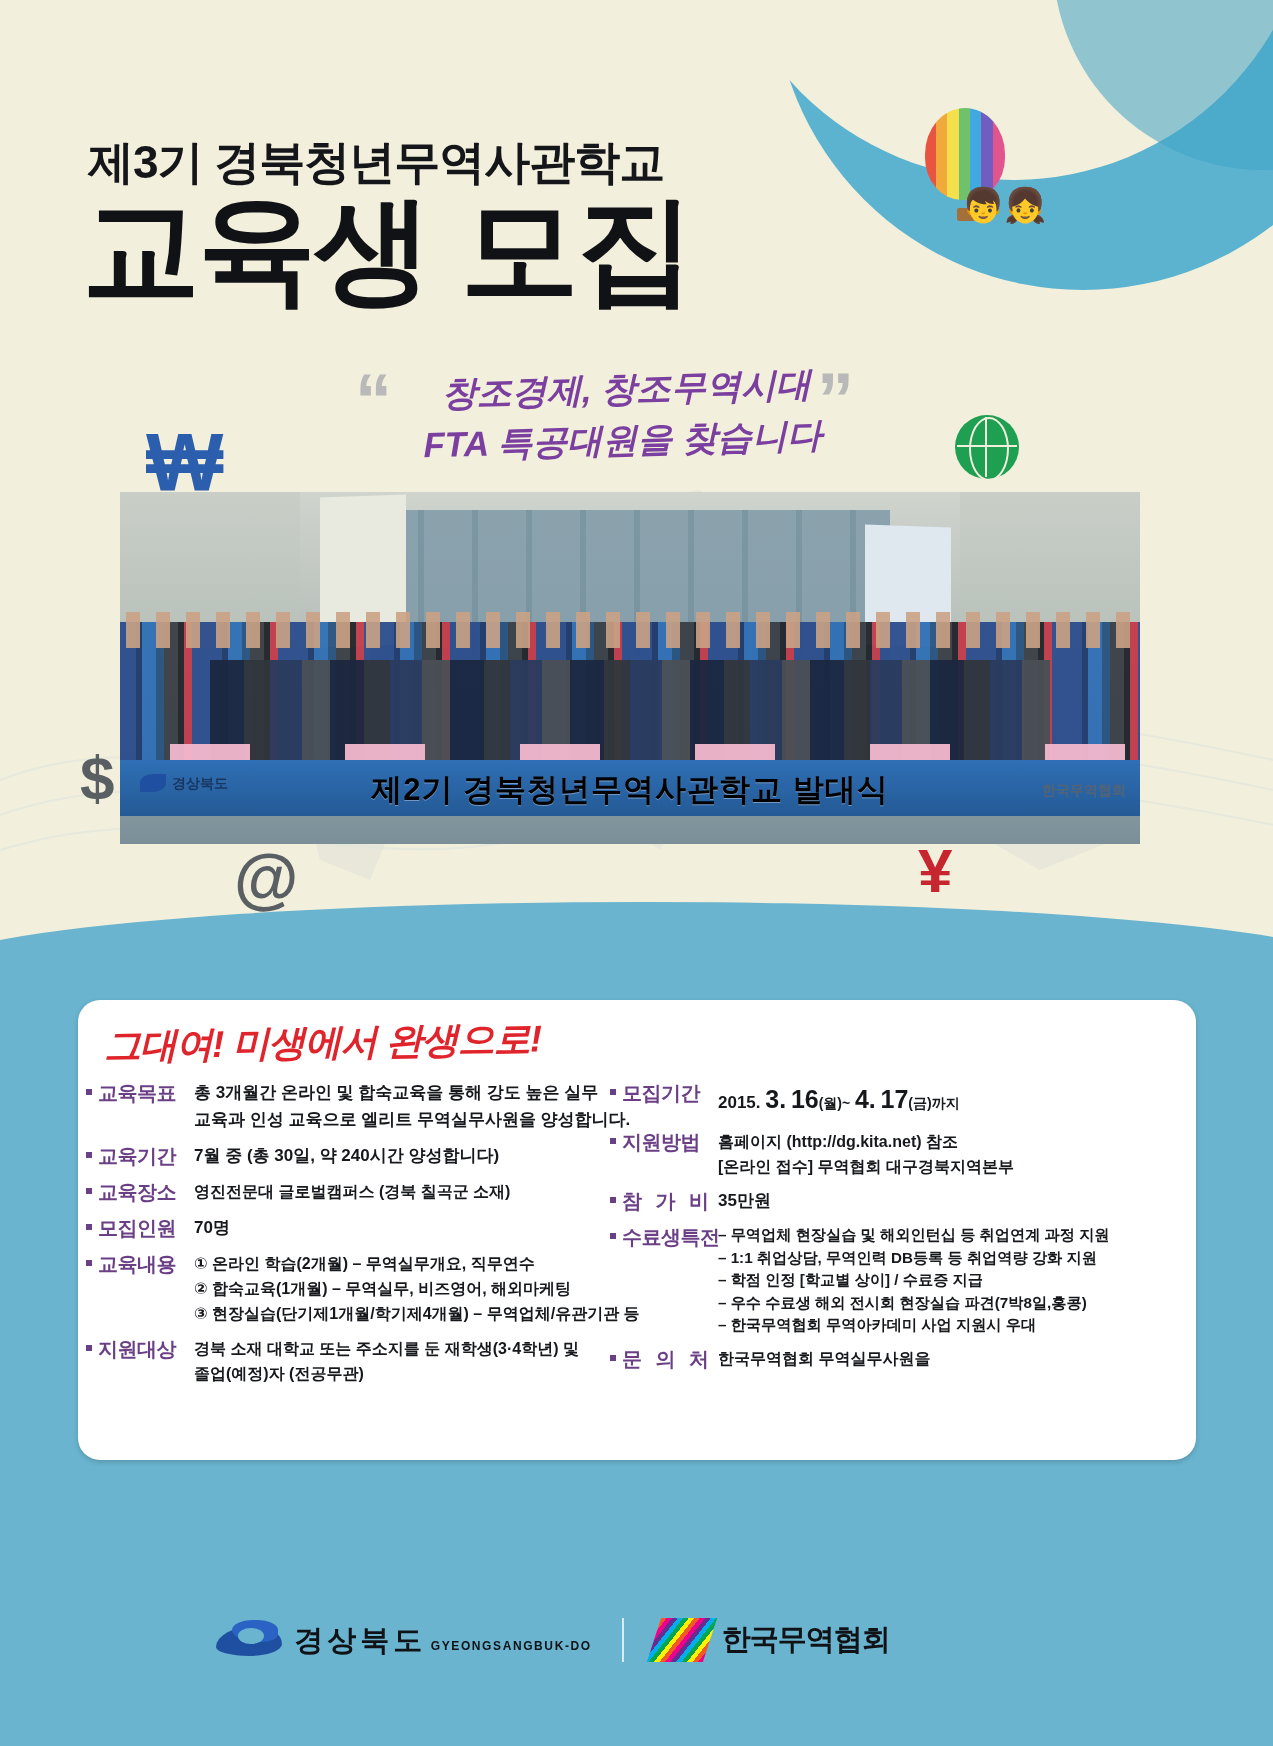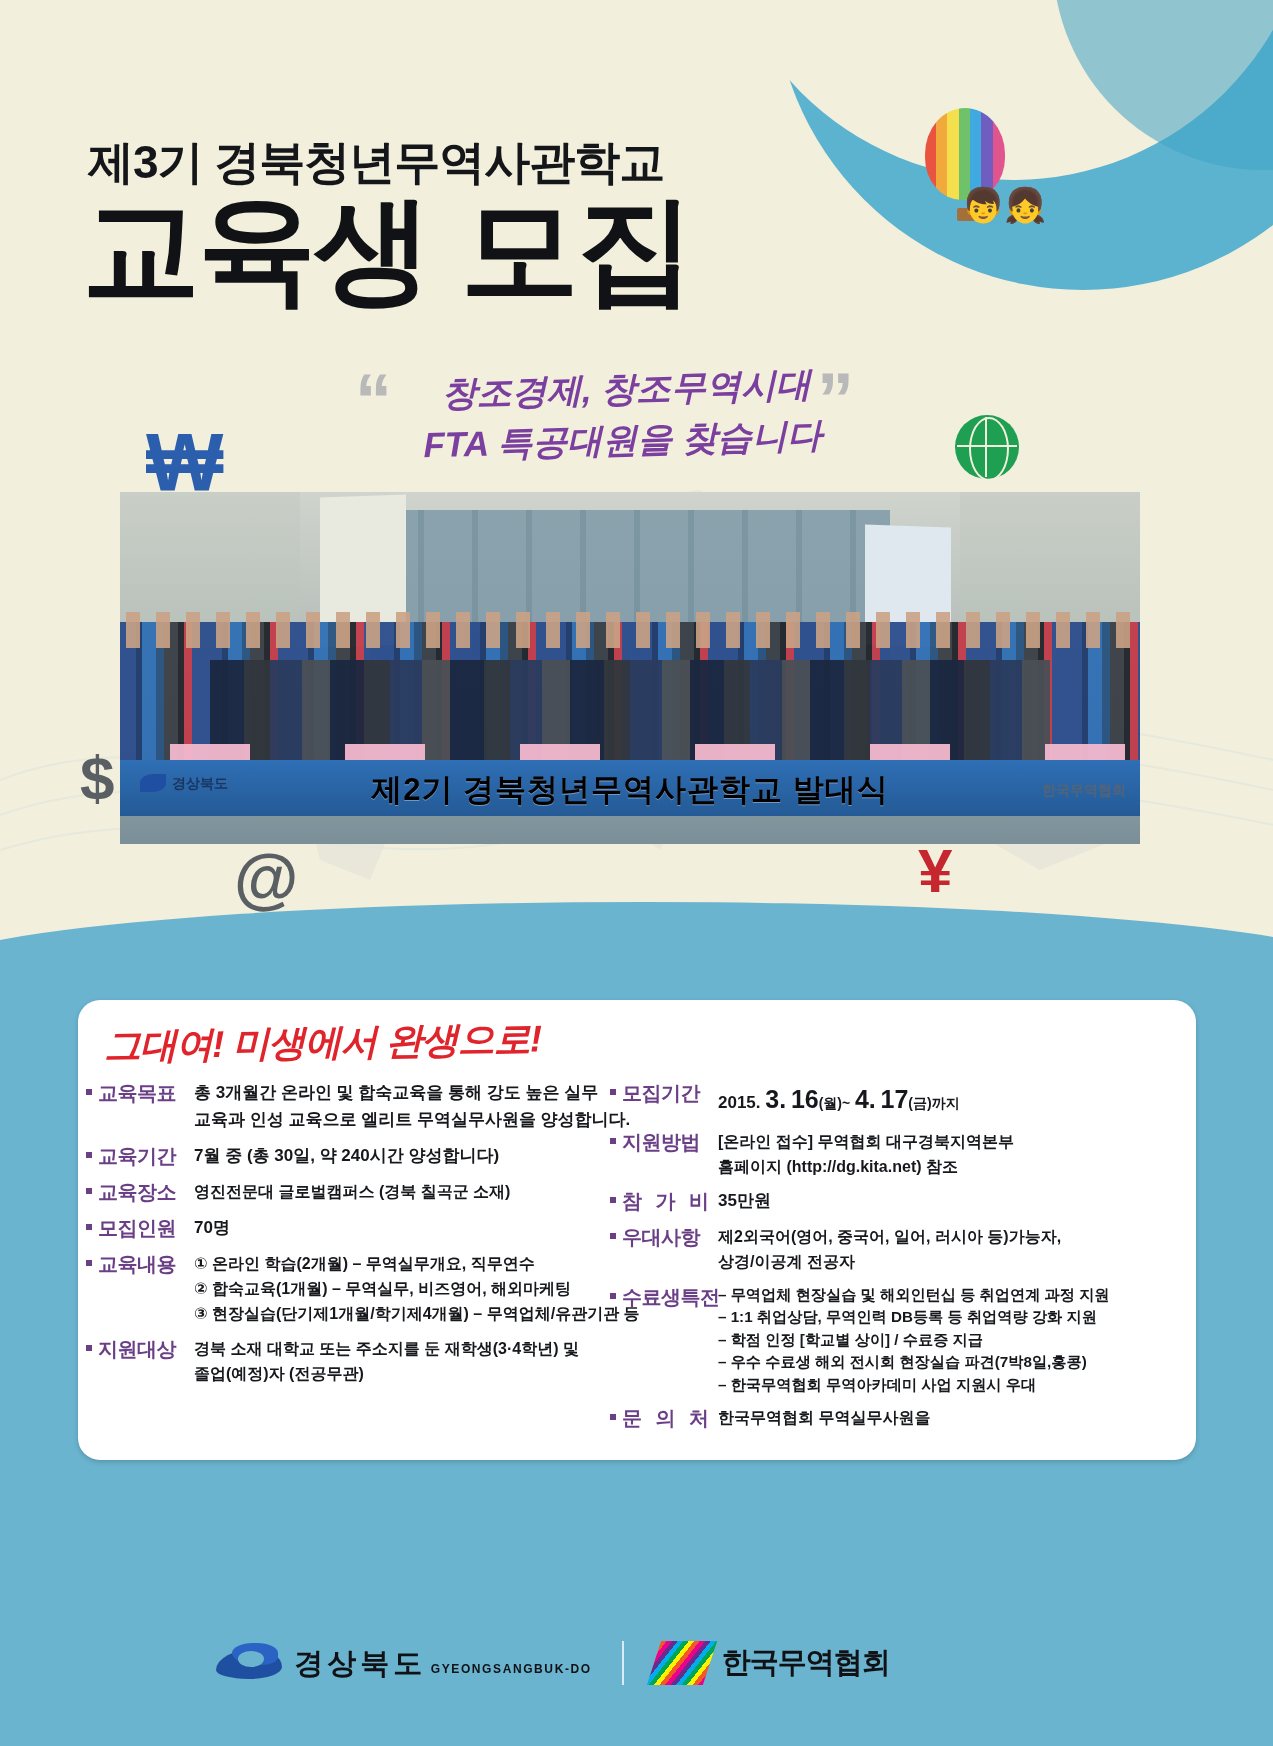--- a/index.html
+++ b/index.html
@@ -196,21 +196,21 @@
   .val.small{font-size:16px;}
   .val.tiny{font-size:15.2px;line-height:1.48;}
 
   .bigdate{font-size:17px;font-weight:600;}
   .bigdate .big{font-size:25px;font-weight:800;}
   .bigdate .sup{font-size:14px;}
 
   
   .footer{
     position:absolute;left:0;top:1618px;width:1106px;height:90px;
-    display:flex;align-items:center;justify-content:center;gap:30px;
+    display:flex;align-items:flex-start;justify-content:center;gap:30px;
   }
   .gb-logo{display:flex;align-items:center;gap:12px;}
   .gb-mark{
     width:66px;height:44px;position:relative;
   }
   .gb-mark .a{position:absolute;left:0;top:8px;width:66px;height:30px;background:#1f4fa0;
     border-radius:60% 40% 50% 50% / 70% 60% 40% 30%;}
   .gb-mark .b{position:absolute;left:16px;top:2px;width:46px;height:22px;background:#2a63c4;
     border-radius:50% 50% 40% 60%;}
   .gb-mark .c{position:absolute;left:22px;top:10px;width:26px;height:16px;background:#6ab4cf;
@@ -393,45 +393,35 @@
           <span class="big">17</span><span class="sup">(금)까지</span>
         </div>
       </div>
 
       <div class="row">
         <div class="lab">
           <span class="bullet"></span>
           <span>지원방법</span>
         </div>
         <div class="val small">
+          <span class="ln">홈페이지 (http://dg.kita.net) 참조</span>
           <span class="ln">[온라인 접수] 무역협회 대구경북지역본부</span>
-          <span class="ln">홈페이지 (http://dg.kita.net) 참조</span>
         </div>
       </div>
 
       <div class="row">
         <div class="lab">
           <span class="bullet"></span>
           <span class="sp">참 가 비</span>
         </div>
         <div class="val">
           <span class="ln">35만원</span>
         </div>
       </div>
 
-      <div class="row">
-        <div class="lab">
-          <span class="bullet"></span>
-          <span>우대사항</span>
-        </div>
-        <div class="val small">
-          <span class="ln">제2외국어(영어, 중국어, 일어, 러시아 등)가능자,</span>
-          <span class="ln">상경/이공계 전공자</span>
-        </div>
-      </div>
 
       <div class="row">
         <div class="lab">
           <span class="bullet"></span>
           <span>수료생특전</span>
         </div>
         <div class="val tiny">
           <span class="ln">– 무역업체 현장실습 및 해외인턴십 등 취업연계 과정 지원</span>
           <span class="ln">– 1:1 취업상담, 무역인력 DB등록 등 취업역량 강화 지원</span>
           <span class="ln">– 학점 인정 [학교별 상이] / 수료증 지급</span>

